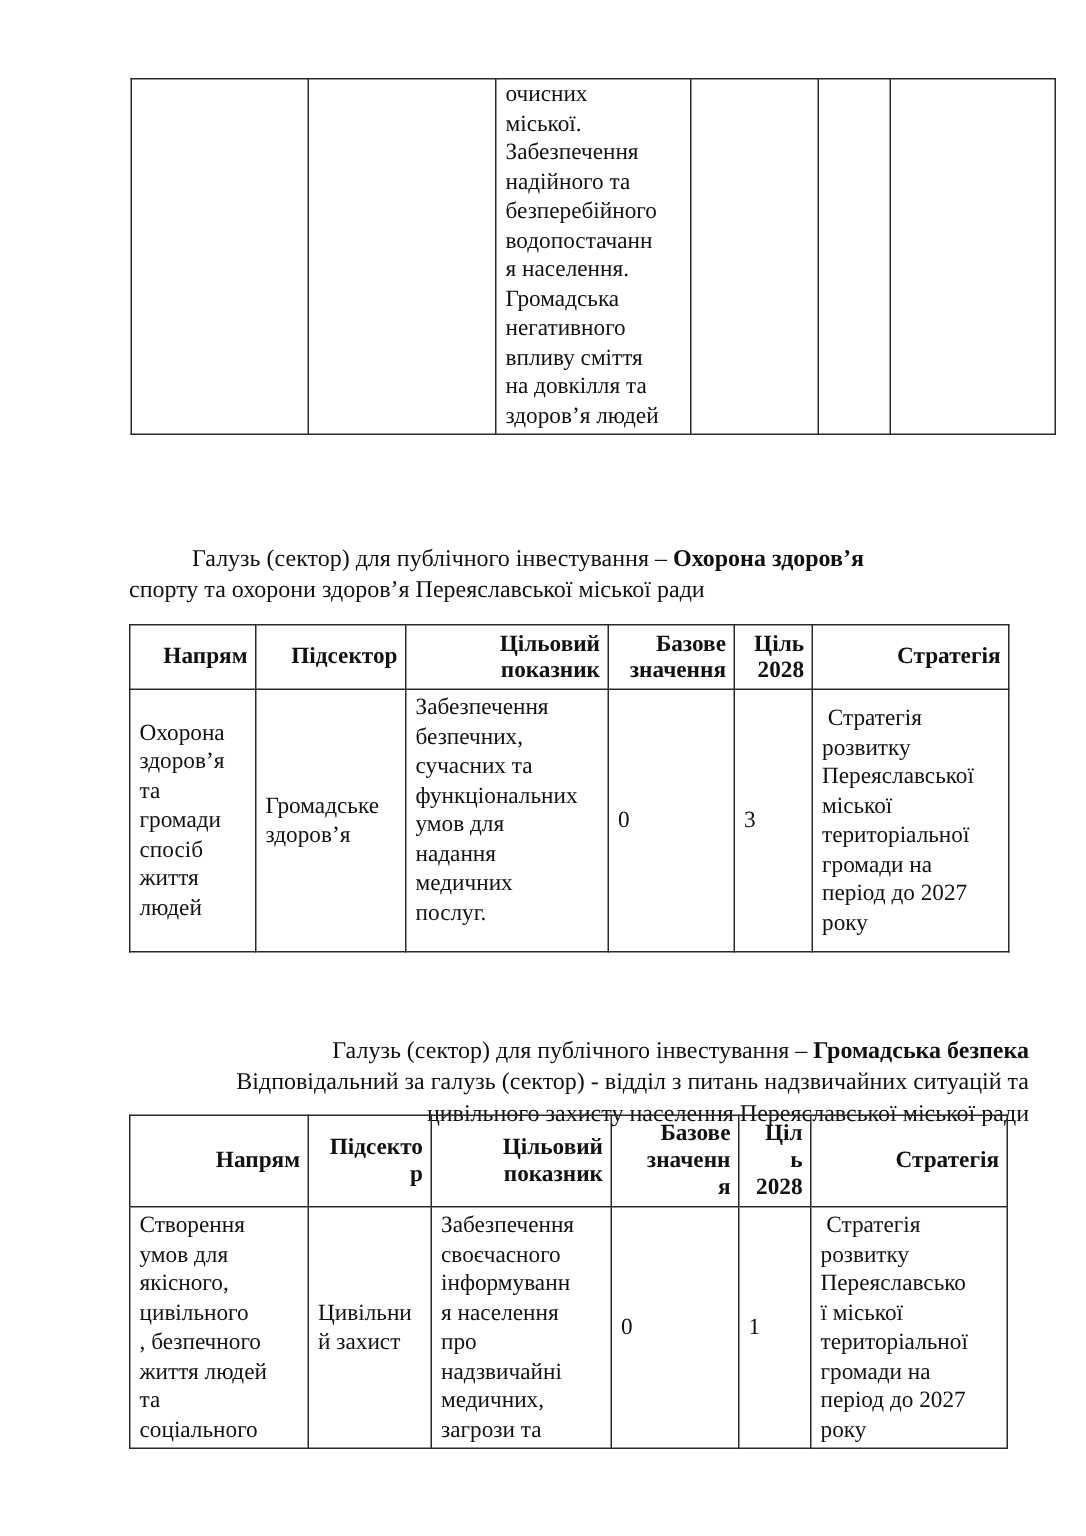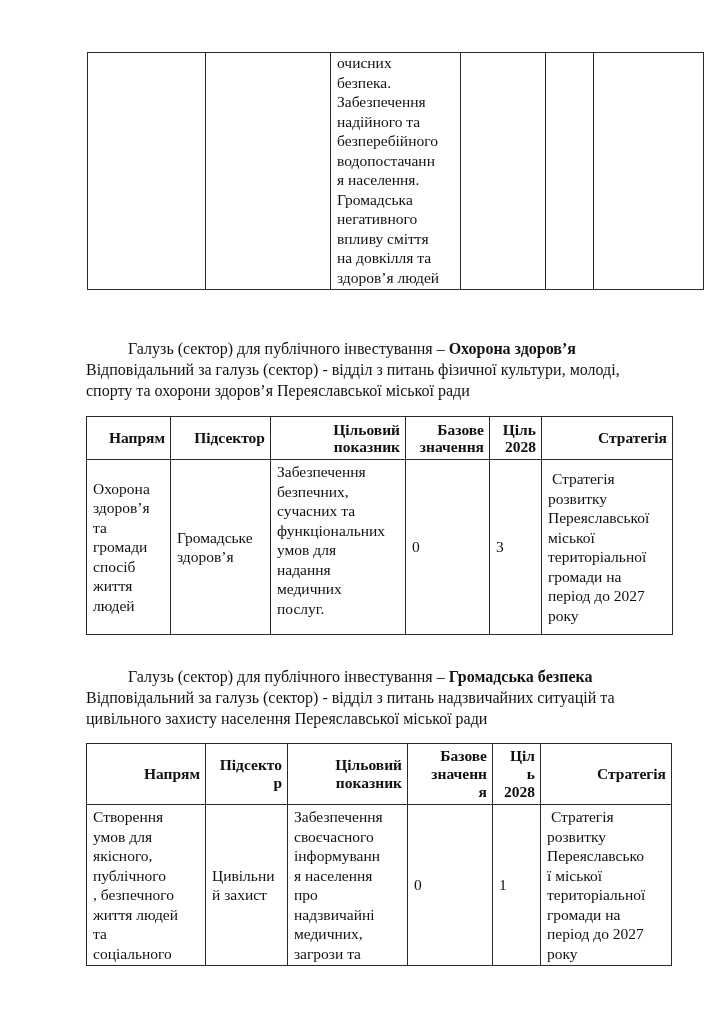--- a/index.html
+++ b/index.html
@@ -16,21 +16,21 @@
     font-size: 15.5px;
     line-height: 19.5px;
     font-weight: normal;
     text-align: left;
     word-wrap: break-word;
   }
   th { font-weight: bold; vertical-align: middle; text-align: right; }
   td.mid { vertical-align: middle; }
   .para {
     position: absolute; left: 86px; width: 600px;
-    font-size: 16px; line-height: 21px;
+    font-size: 16px; line-height: 21px; margin-top: 24px;
   }
   .para .indent { padding-left: 42px; }
   .para b { font-weight: bold; }
   .cell-line { display: block; }
 </style>
 </head>
 <body>
 
 <table style="left:87px; top:52px; width:616px;">
   <colgroup>
@@ -40,42 +40,41 @@
     <col style="width:85px">
       <col style="width:48px">
       <col style="width:110px">
   </colgroup>
   <tbody>
       <tr style="height:203px;">
     <td></td>
     <td></td>
     <td style="padding-top:0;">
       <span class="cell-line">очисних</span>
-      <span class="cell-line">безпека.</span>
+      <span class="cell-line">міської.</span>
       <span class="cell-line">Забезпечення</span>
       <span class="cell-line">надійного та</span>
       <span class="cell-line">безперебійного</span>
       <span class="cell-line">водопостачанн</span>
       <span class="cell-line">я населення.</span>
       <span class="cell-line">Громадська</span>
       <span class="cell-line">негативного</span>
       <span class="cell-line">впливу сміття</span>
       <span class="cell-line">на довкілля та</span>
       <span class="cell-line">здоров’я людей</span>
     </td>
     <td></td>
     <td></td>
     <td></td>
   </tr>
 </tbody>
   </table>
 
 <div class="para" style="top:338px;">
   <div class="indent"><span>Галузь (сектор) для публічного інвестування – </span><b>Охорона здоров’я</b></div>
-  <div>Відповідальний за галузь (сектор) - відділ з питань фізичної культури, молоді,</div>
   <div>спорту та охорони здоров’я Переяславської міської ради</div>
 </div>
 
 <table style="left:86px; top:416px; width:586px;">
   <colgroup>
     <col style="width:84px">
       <col style="width:100px">
       <col style="width:135px">
     <col style="width:84px">
       <col style="width:52px">
@@ -132,21 +131,21 @@
       <span class="cell-line">міської</span>
       <span class="cell-line">територіальної</span>
       <span class="cell-line">громади на</span>
       <span class="cell-line">період до 2027</span>
       <span class="cell-line">року</span>
     </td>
   </tr>
 </tbody>
   </table>
 
-<div class="para" style="top:666px;">
+<div class="para" style="top:666px;text-align:right;">
   <div class="indent"><span>Галузь (сектор) для публічного інвестування – </span><b>Громадська безпека</b></div>
   <div>Відповідальний за галузь (сектор) - відділ з питань надзвичайних ситуацій та</div>
   <div>цивільного захисту населення Переяславської міської ради</div>
 </div>
 
 <table style="left:86px; top:743px; width:585px;">
   <colgroup>
     <col style="width:119px">
       <col style="width:82px">
       <col style="width:120px">
@@ -175,21 +174,21 @@
       <span class="cell-line">ь</span>
       <span class="cell-line">2028</span>
     </th>
     <th>Стратегія</th>
   </tr>
   <tr style="height:158px;">
     <td>
       <span class="cell-line">Створення</span>
       <span class="cell-line">умов для</span>
       <span class="cell-line">якісного,</span>
-      <span class="cell-line">публічного</span>
+      <span class="cell-line">цивільного</span>
       <span class="cell-line">, безпечного</span>
       <span class="cell-line">життя людей</span>
       <span class="cell-line">та</span>
       <span class="cell-line">соціального</span>
     </td>
     <td class="mid">
       <span class="cell-line">Цивільни</span>
       <span class="cell-line">й захист</span>
     </td>
     <td>

